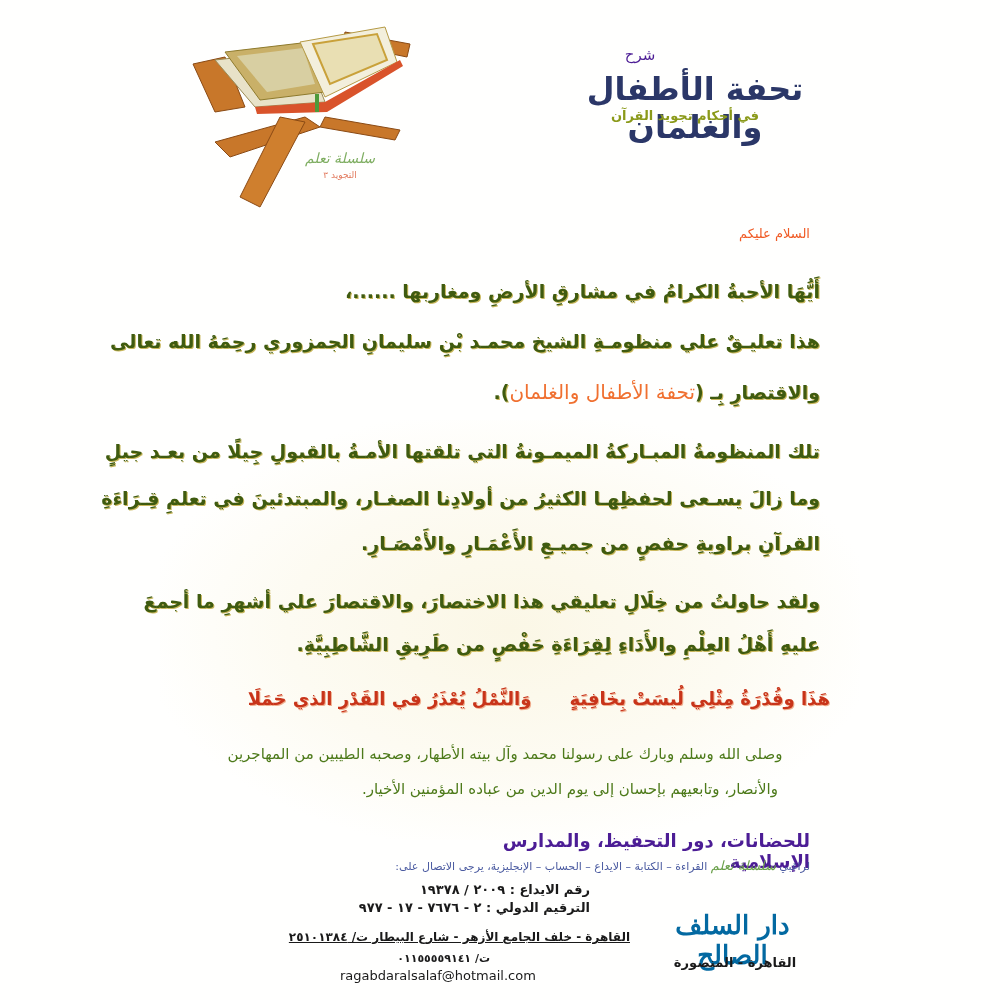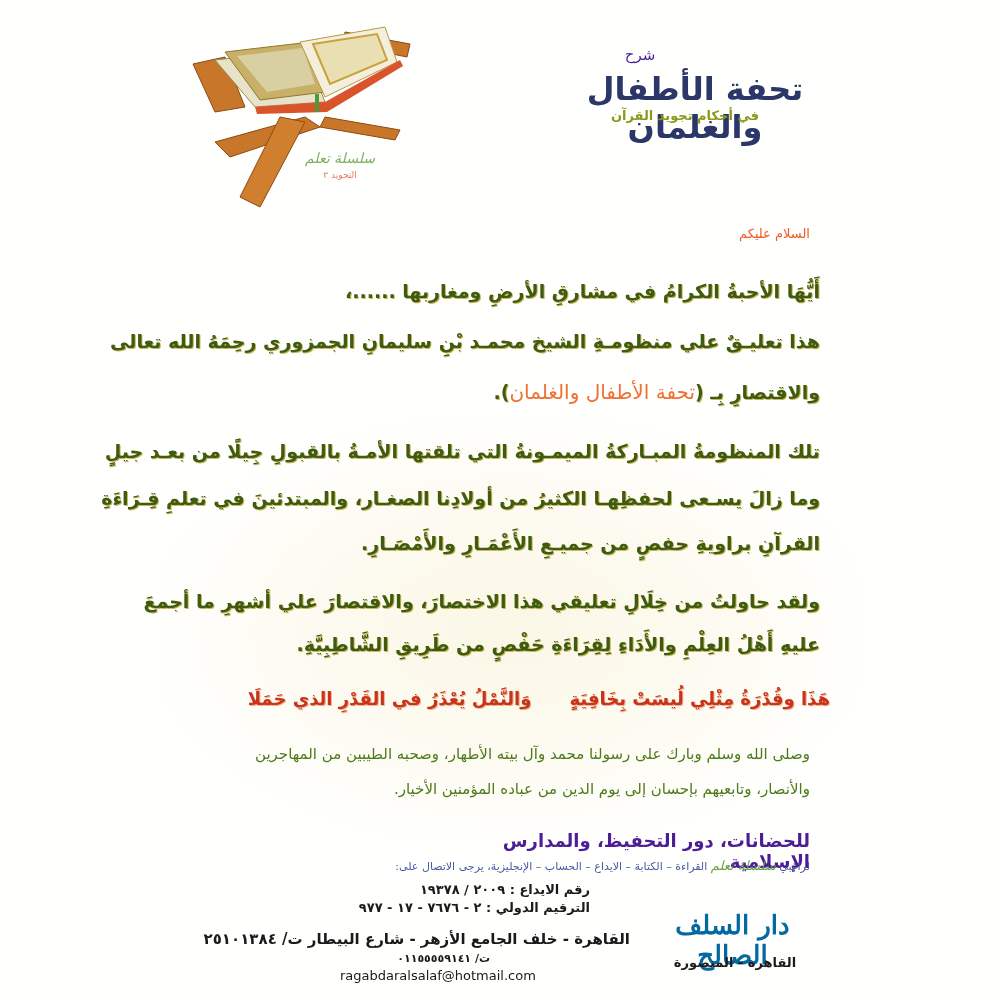--- a/index.html
+++ b/index.html
@@ -33,32 +33,32 @@
   .l4 { left:170px; top:440px; width:650px; }
   .l5 { left:170px; top:487px; width:650px; }
   .l6 { left:370px; top:532px; width:450px; }
   .l7 { left:190px; top:590px; width:630px; }
   .l8 { left:340px; top:633px; width:480px; }
 
   .poem { left:200px; top:688px; width:630px; color:#c8341a; font-size:18px; font-weight:bold;
           text-shadow:1px 1px 0 #f0b090; white-space:nowrap; }
   .poem .gap { display:inline-block; width:38px; }
 
-  .salawat { color:#4d7a1a; font-size:15px; white-space:nowrap; }
+  .salawat { color:#4d7a1a; font-size:15px; white-space:nowrap;text-align:center; }
   .s1 { left:200px; top:745px; width:610px; }
   .s2 { left:330px; top:780px; width:480px; }
 
   .for-schools { left:430px; top:830px; width:380px; color:#4c1d95; font-size:18px; font-weight:bold; }
   .contact-line { left:250px; top:858px; width:560px; color:#4a5aa0; font-size:11px; white-space:nowrap; }
   .contact-line .logo-inline { color:#6aa04a; font-style:italic; font-size:13px; }
 
   .pubinfo { color:#1a1a1a; font-size:13px; font-weight:bold; white-space:nowrap; }
   .deposit { left:340px; top:882px; width:250px; }
   .isbn { left:340px; top:900px; width:250px; }
-  .address { left:320px; top:930px; width:310px; font-size:15px; }
+  .address { left:320px; top:930px; width:310px; font-size:12px;text-decoration:underline; }
   .phone { left:340px; top:952px; width:150px; font-size:11px; }
   .email { left:340px; top:968px; width:220px; direction:ltr; text-align:left; font-weight:normal; font-size:13px; }
 
   .publisher { left:650px; top:910px; width:165px; text-align:center; color:#0369a1; font-size:26px; font-family:"DejaVu Serif", serif; font-weight:bold; }
   .publisher-city { left:660px; top:955px; width:150px; text-align:center; color:#1a1a1a; font-size:13px; font-weight:bold; }
 </style>
 </head>
 <body>
 
 <div class="page">

